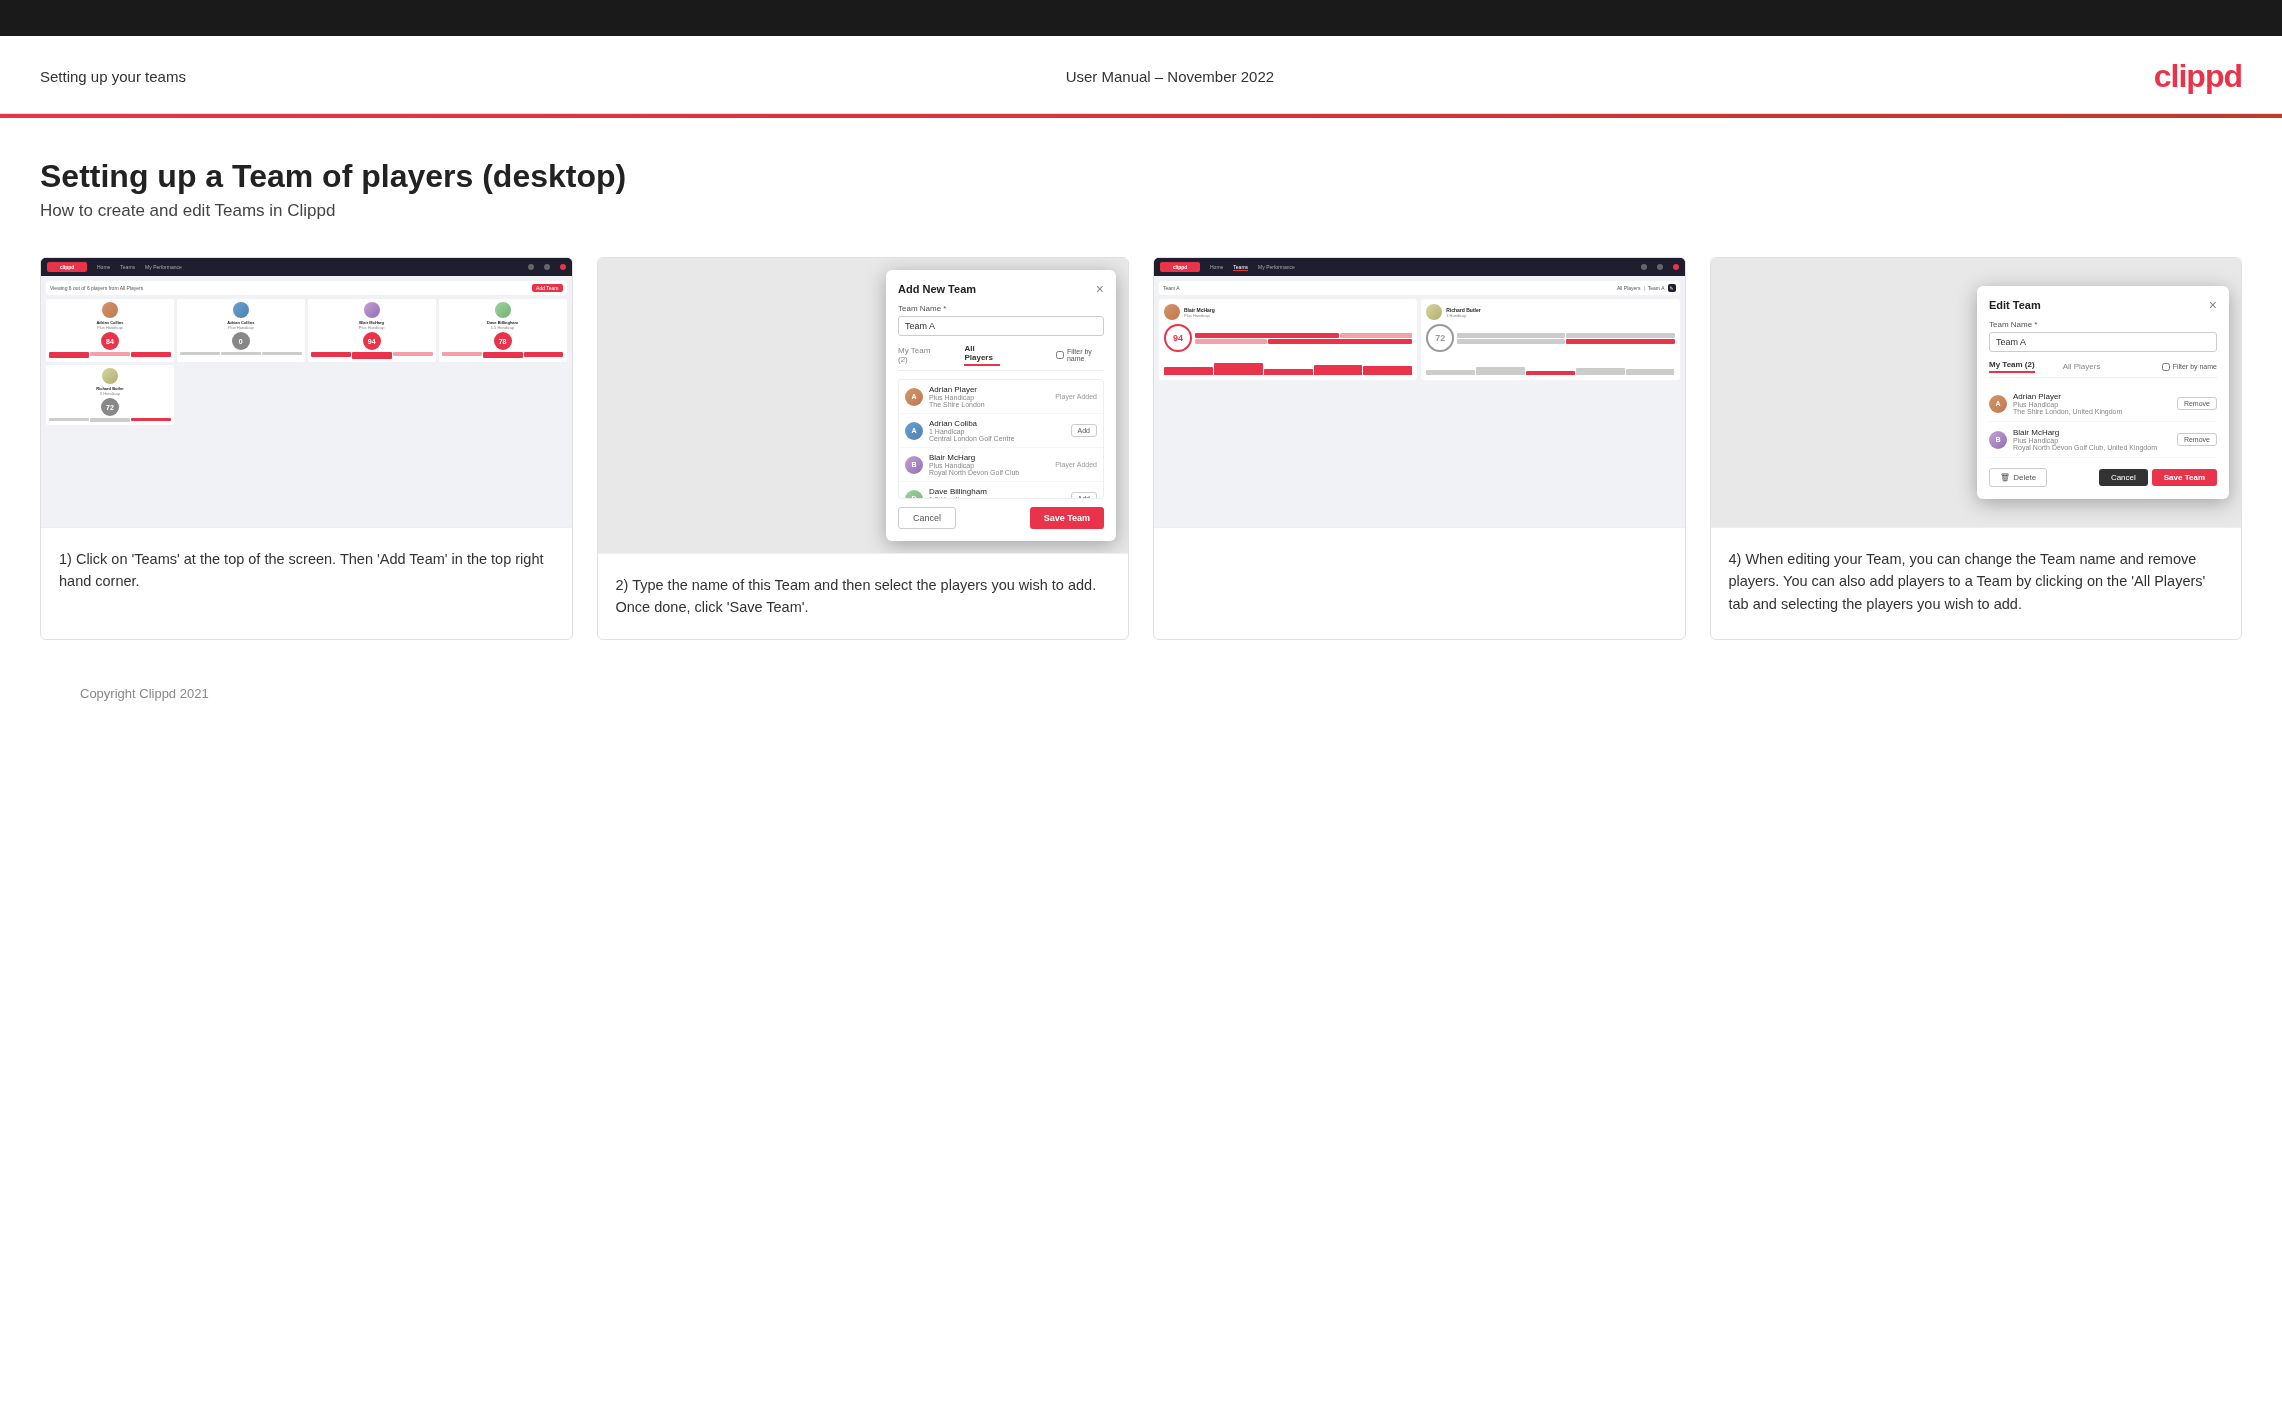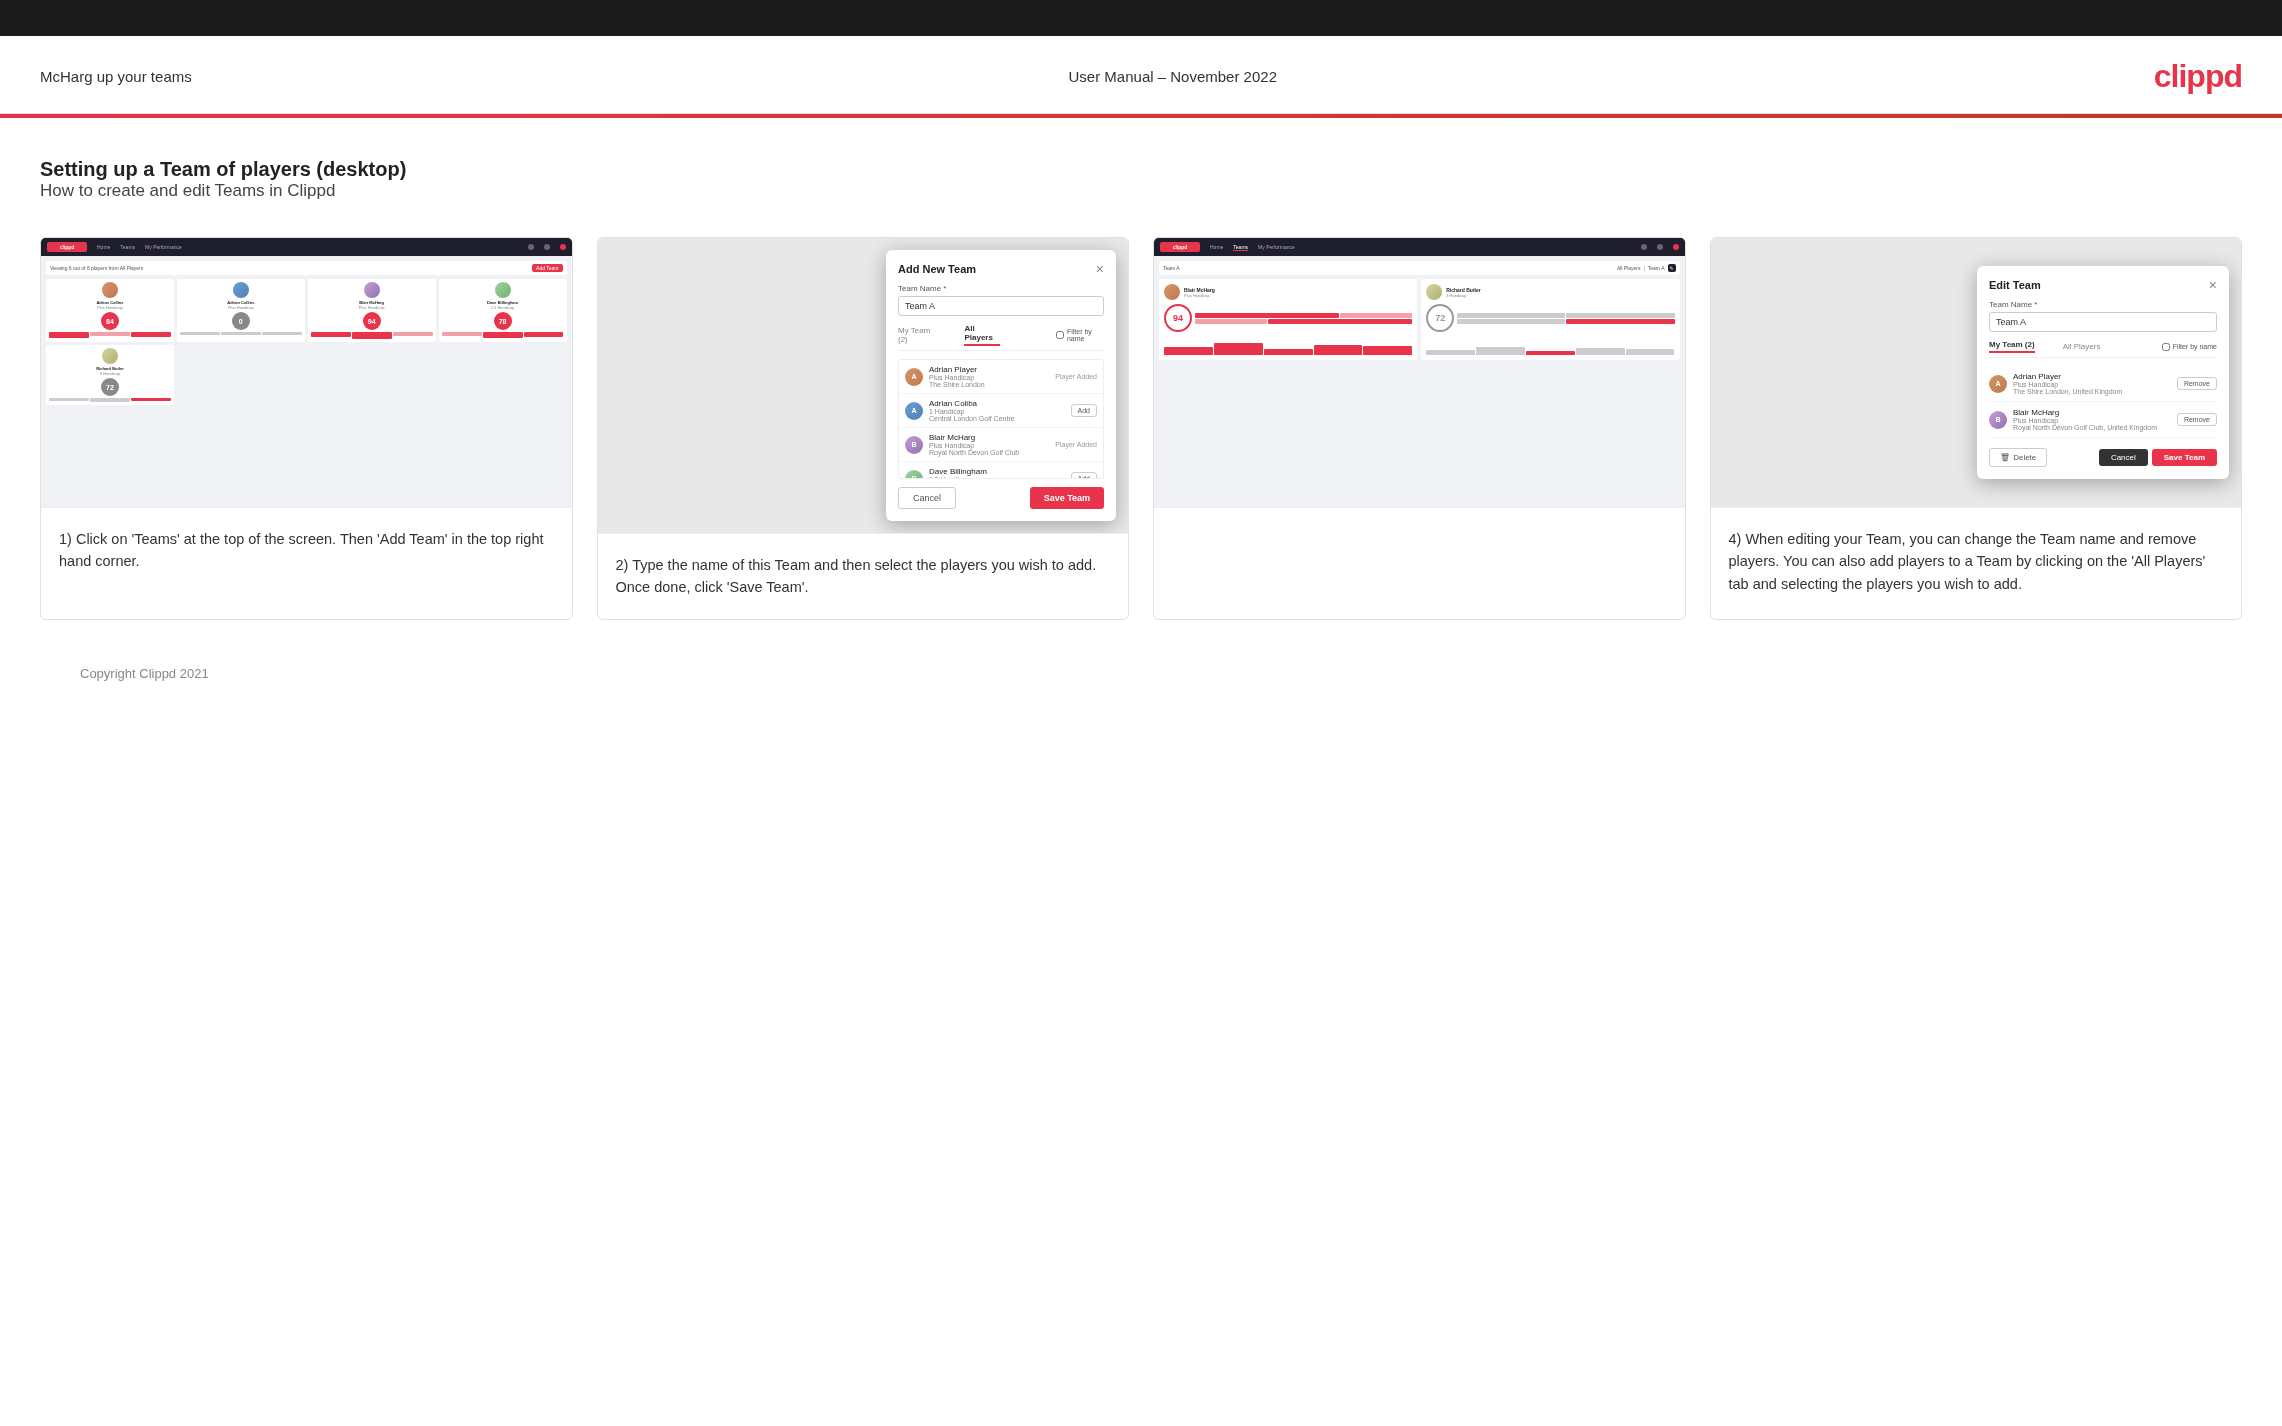--- a/index.html
+++ b/index.html
@@ -46,24 +46,24 @@
       color: #e8334a;
       letter-spacing: -1px;
     }
 
     
     .main-content {
       padding: 40px 40px 30px 40px;
     }
 
     .page-title {
-      font-size: 20px;
+      font-size: 32px;
       font-weight: 700;
       color: #222;
-      margin-bottom: 0;
+      margin-bottom: 6px;
     }
     .page-subtitle {
       font-size: 17px;
       color: #444;
       margin-bottom: 36px;
     }
 
     
     .cards-row {
       display: grid;
@@ -330,21 +330,21 @@
       background: #e8e8e8;
       padding: 12px;
     }
   </style>
 </head>
 <body>
 
 <div class="top-bar"></div>
 
 <div class="header">
-  <span class="header-left">McHarg up your teams</span>
+  <span class="header-left">Setting up your teams</span>
   <span class="header-center">User Manual – November 2022</span>
   <span class="logo">clippd</span>
 </div>
 
 <div class="accent-line"></div>
 
 <div class="main-content">
 
   <div class="page-title">Setting up a Team of players (desktop)</div>
   <div class="page-subtitle">How to create and edit Teams in Clippd</div>

